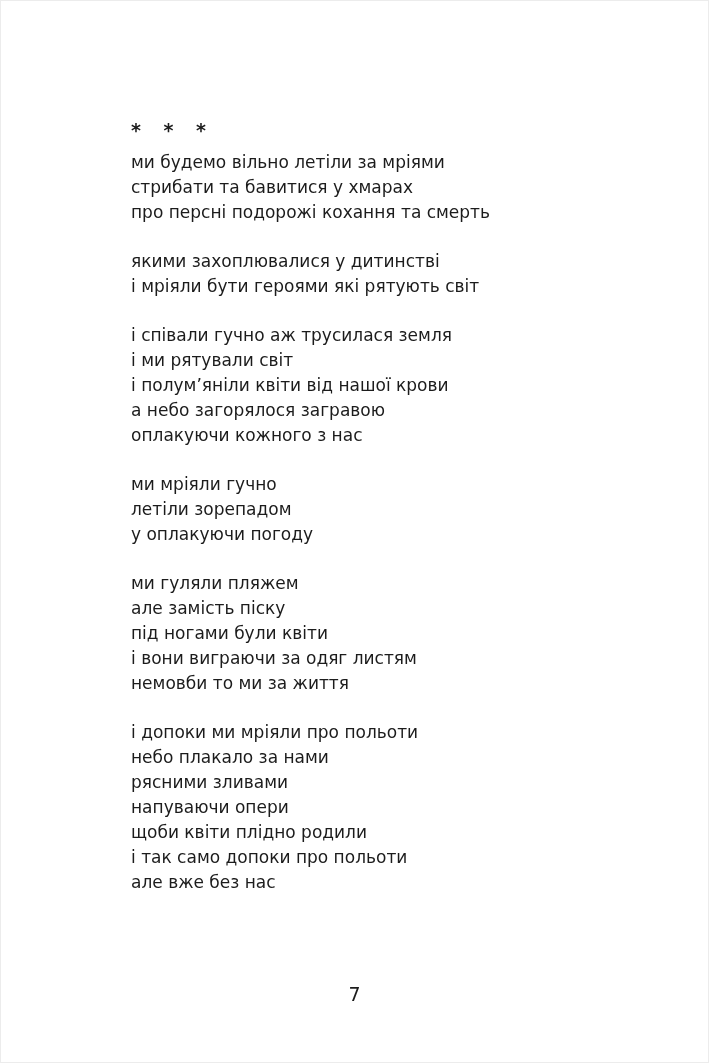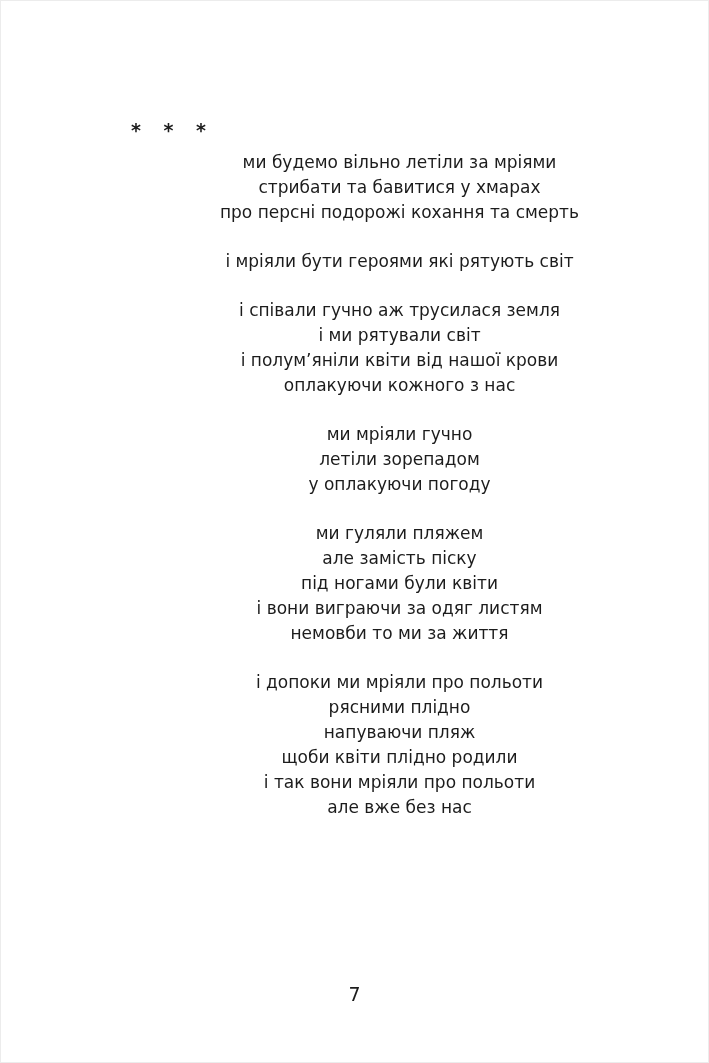--- a/index.html
+++ b/index.html
@@ -28,21 +28,20 @@
     font-size: 19px;
     font-weight: bold;
     line-height: 22px;
     word-spacing: 14px;
     letter-spacing: 1px;
     margin-bottom: 9px;
     color: #1c1c1c;
   }
   .stanza {
     margin-bottom: 24px;
-    text-align: center;
   }
   .poem-line {
     font-size: 17px;
     line-height: 25px;
     white-space: nowrap;
     color: #1c1c1c;
   }
   .page-footer {
     position: absolute;
     top: 982px;
@@ -61,46 +60,49 @@
 <div class="page">
   <div class="poem-wrap">
     <div class="section-marker">* * *</div>
     <div id="poem-stanzas">
         <div class="stanza">
           <div class="poem-line">ми будемо вільно летіли за мріями</div>
           <div class="poem-line">стрибати та бавитися у хмарах</div>
           <div class="poem-line">про персні подорожі кохання та смерть</div>
         </div>
         <div class="stanza">
+          <div class="poem-line">якими захоплювалися у дитинстві</div>
           <div class="poem-line">і мріяли бути героями які рятують світ</div>
         </div>
         <div class="stanza">
           <div class="poem-line">і співали гучно аж трусилася земля</div>
           <div class="poem-line">і ми рятували світ</div>
           <div class="poem-line">і полум’яніли квіти від нашої крови</div>
+          <div class="poem-line">а небо загорялося загравою</div>
           <div class="poem-line">оплакуючи кожного з нас</div>
         </div>
         <div class="stanza">
           <div class="poem-line">ми мріяли гучно</div>
           <div class="poem-line">летіли зорепадом</div>
           <div class="poem-line">у оплакуючи погоду</div>
         </div>
         <div class="stanza">
           <div class="poem-line">ми гуляли пляжем</div>
           <div class="poem-line">але замість піску</div>
           <div class="poem-line">під ногами були квіти</div>
           <div class="poem-line">і вони виграючи за одяг листям</div>
           <div class="poem-line">немовби то ми за життя</div>
         </div>
         <div class="stanza">
           <div class="poem-line">і допоки ми мріяли про польоти</div>
-          <div class="poem-line">рясними плідно</div>
-          <div class="poem-line">напуваючи пляж</div>
+          <div class="poem-line">небо плакало за нами</div>
+          <div class="poem-line">рясними зливами</div>
+          <div class="poem-line">напуваючи опери</div>
           <div class="poem-line">щоби квіти плідно родили</div>
-          <div class="poem-line">і так вони мріяли про польоти</div>
+          <div class="poem-line">і так само допоки про польоти</div>
           <div class="poem-line">але вже без нас</div>
         </div>
       </div>
   </div>
   <div class="page-footer">
     <span class="page-number">7</span>
   </div>
 </div>
 
 </body></html>

